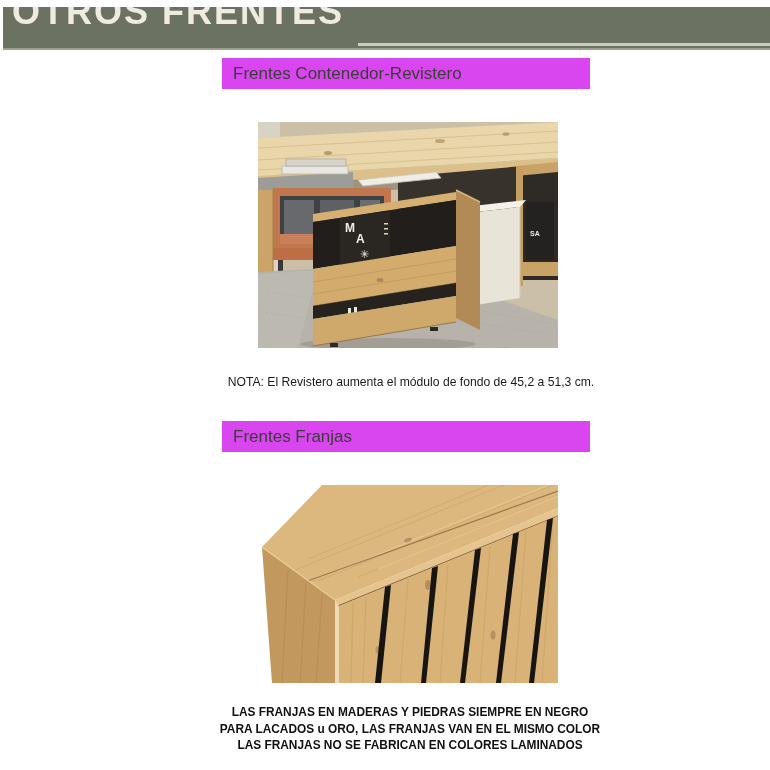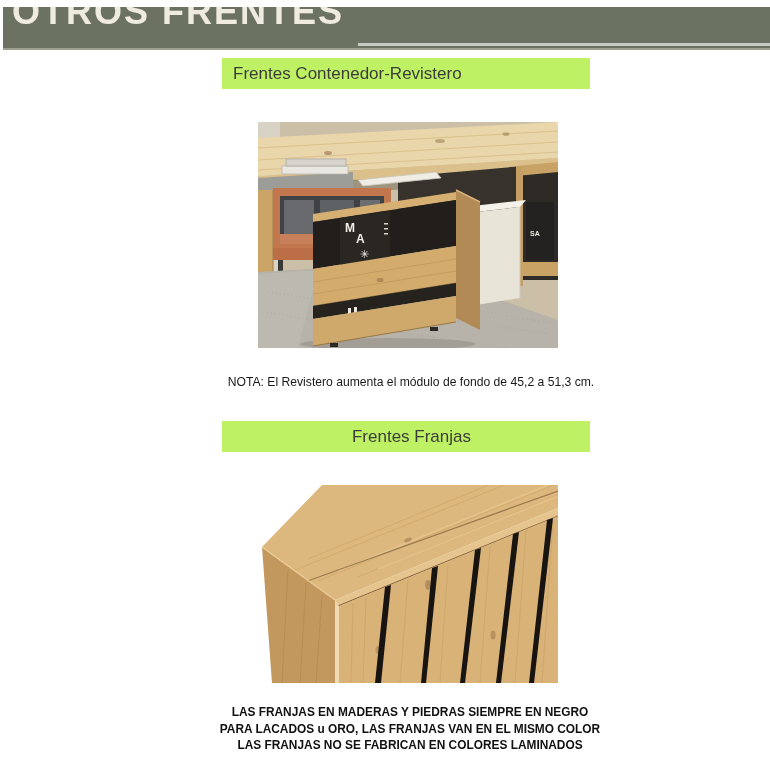--- a/index.html
+++ b/index.html
@@ -18,26 +18,26 @@
     font-size:36px;font-weight:bold;letter-spacing:2px;
     color:#EFEBE0;white-space:nowrap;
   }
   .bar-shadow{
     position:absolute;left:358px;top:43px;width:412px;height:3px;
     background:#C9CCC2;
   }
   
   .section-header{
     position:absolute;left:222px;width:368px;height:31px;
-    background:#bef264;color:#3C3C3B;
+    background:#d946ef;color:#3C3C3B;
     font-size:17px;line-height:31px;padding-left:11px;box-sizing:border-box;
     white-space:nowrap;overflow:hidden;
   }
   .sh1{top:58px;}
-  .sh2{top:421px;text-align:center;}
+  .sh2{top:421px;}
   
   .photo{position:absolute;margin:0;padding:0;}
   .photo1{left:258px;top:122px;width:300px;height:226px;}
   .photo2{left:258px;top:485px;width:300px;height:198px;}
   .photo svg{display:block;}
   
   .nota{
     position:absolute;left:158px;top:374px;width:506px;margin:0;
     text-align:center;font-size:13.5px;color:#1A1A1A;
     transform:scaleX(0.9);transform-origin:50% 50%;

